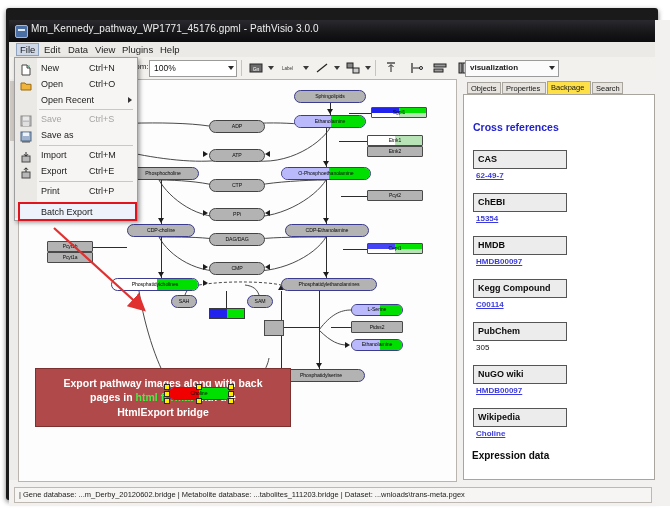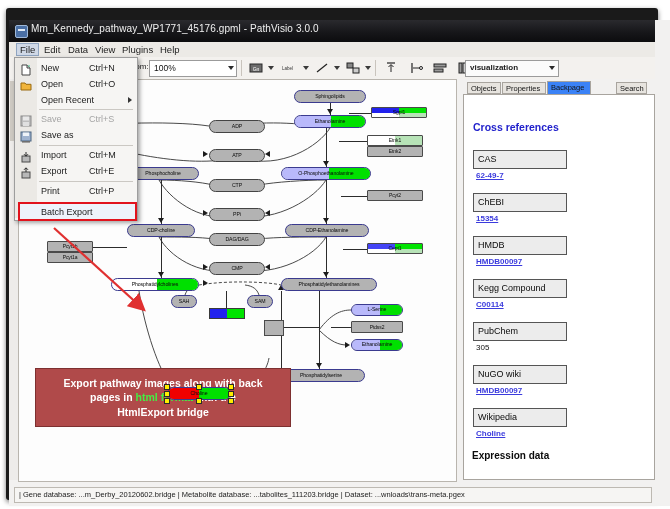--- a/index.html
+++ b/index.html
@@ -65,26 +65,26 @@
   .canvas{position:absolute;left:9px;top:0px;width:437px;height:401px;background:#fdfdfd;
           border:1px solid #b9b5ae;overflow:hidden;}
   .vscroll-l{position:absolute;left:0;top:0px;width:9px;height:401px;background:#eeecea;border-right:1px solid #d5d1cb;}
   .vscroll-l .thumb{position:absolute;left:1px;top:2px;width:7px;height:60px;background:#cdc9c2;}
 
   
   .rpanel{position:absolute;left:450px;top:0px;width:196px;height:401px;background:#f2f1f0;}
   .tabstrip{position:absolute;left:4px;top:2px;width:190px;height:14px;}
   .tab{position:absolute;top:1px;height:12px;background:#e7e4df;border:1px solid #a8a49e;
        font-size:7.5px;color:#141414;padding:1px 3px 0 3px;box-sizing:border-box;}
-  .tab.sel{background:#3b82f6;border-bottom:1px solid #ffffff;top:0;height:24px;font-size:7.5px;}
+  .tab.sel{background:#fde047;border-bottom:1px solid #ffffff;top:0;height:24px;font-size:7.5px;}
   .rbody{position:absolute;left:4px;top:15px;width:190px;height:384px;background:#ffffff;
          border:1px solid #a8a49e;overflow:hidden;}
   .xref-title{position:absolute;left:9px;top:26px;font-size:10.5px;font-weight:bold;color:#2222cc;}
   .dbbox{position:absolute;left:9px;width:92px;height:17px;background:#ececec;border:1px solid #555;}
-  .dbbox .t{position:absolute;left:4px;top:3px;font-size:9px;font-weight:normal;color:#0a0a0a;}
+  .dbbox .t{position:absolute;left:4px;top:3px;font-size:9px;font-weight:bold;color:#0a0a0a;}
   .dblink{position:absolute;left:12px;font-size:8px;color:#3b3bdd;text-decoration:underline;font-weight:bold;}
   .dbtext{position:absolute;left:12px;font-size:8px;color:#101010;}
   .exprdata{position:absolute;left:8px;top:455px;font-size:10px;font-weight:bold;color:#0a0a0a;}
 
   
   .statusbar{position:absolute;left:0;top:464px;width:646px;height:22px;background:#f2f1f0;}
   .sb-box{position:absolute;left:5px;top:3px;width:636px;height:14px;background:#f6f5f3;border:1px solid #bdb9b2;}
   .sb-txt{position:absolute;left:4px;top:2px;font-size:7.5px;color:#1b1b1b;white-space:nowrap;}
 
   
@@ -571,21 +571,21 @@
         </div>
       </div>
 
     </div>
 
     <div class="rpanel">
       <div class="tabstrip">
         <div class="tab" style="left:4px;  width:34px;">Objects</div>
         <div class="tab" style="left:39px; width:44px;">Properties</div>
         <div class="tab sel" style="left:84px; width:44px;">Backpage</div>
-        <div class="tab" style="left:129px;width:31px;margin-left:24px;">Search</div>
+        <div class="tab" style="left:129px;width:31px;">Search</div>
         <div class="tab" style="left:161px;width:31px;margin-top:36px;">Legend</div>
       </div>
 
       <div class="rbody">
         <div class="xref-title">Cross references</div>
 
         <div class="dbbox" style="top:55px">
           <span class="t">CAS</span>
               </div>
         <div class="dblink" style="top:76px">62-49-7</div>

